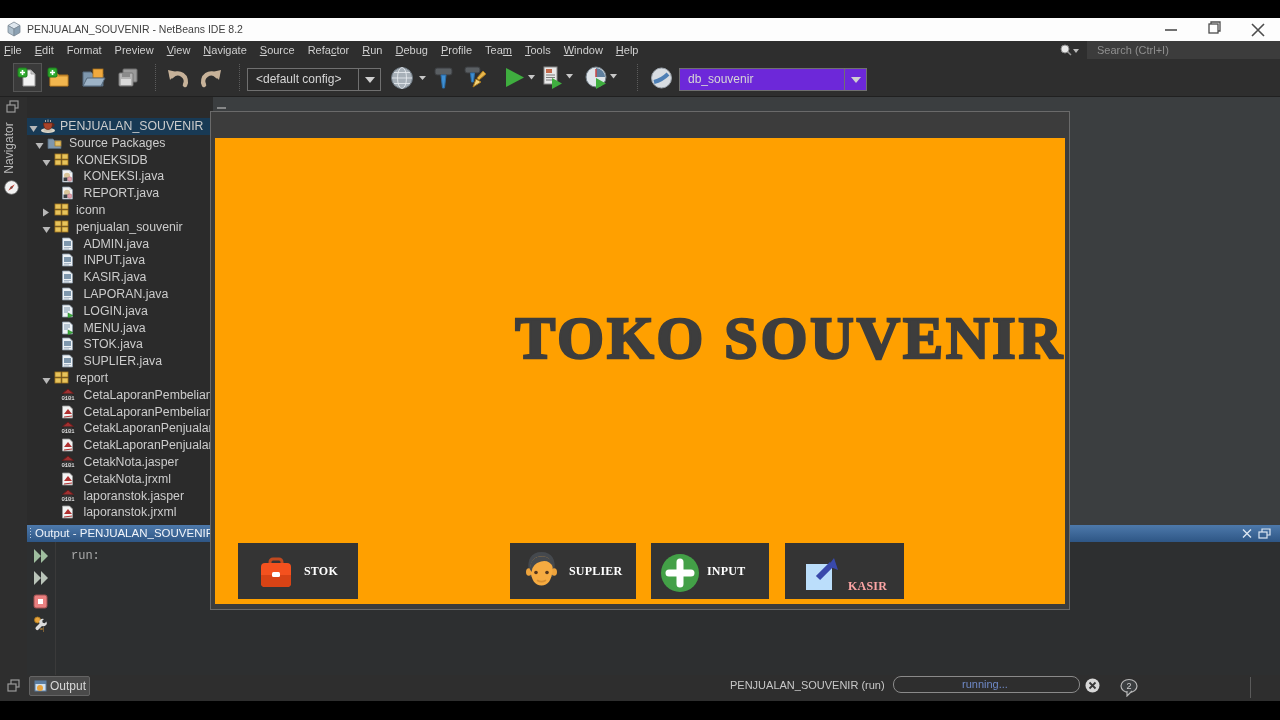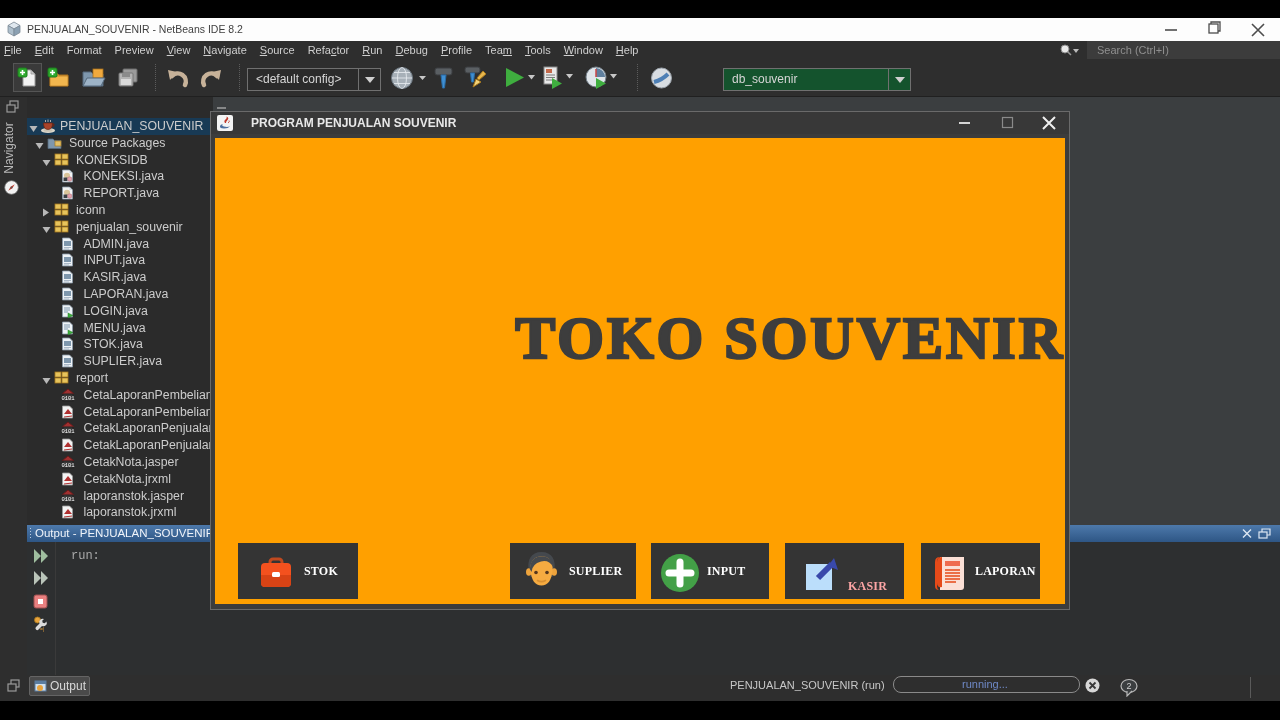--- a/index.html
+++ b/index.html
@@ -134,21 +134,21 @@
       <polygon points="25,8 32,8 28.5,12.5" fill="#c7c7c7"></polygon>
     </svg>
 
     <div class="abs" style="left:637px;top:5px;width:1px;height:27px;border-left:1px dotted #5c5c5c;"></div>
 
     <svg class="abs" style="left:650px;top:7px" width="23" height="24" viewBox="0 0 23 24">
       <circle cx="11.5" cy="12" r="10" fill="#d8dde2" stroke="#9aa2aa"></circle>
       <path d="M4 16 q8 -2 14 -8" stroke="#4d7fb5" stroke-width="4" fill="none"></path>
     </svg>
 
-    <div class="abs" style="left:679px;top:9px;width:188px;height:23px;background:#14532d;border:1px solid #707070;box-sizing:border-box;color:#d6d6d6;font-size:12px;margin-left:44px;">
+    <div class="abs" style="left:679px;top:9px;width:188px;height:23px;background:#6d28d9;border:1px solid #707070;box-sizing:border-box;color:#d6d6d6;font-size:12px;">
       <div class="abs txt" style="left:8px;top:3px;">db_souvenir</div>
       <div class="abs" style="right:0;top:0;width:22px;height:21px;border-left:1px solid #707070;box-sizing:border-box;">
         <svg width="22" height="21" viewBox="0 0 22 21">
             <polygon points="6,8 16,8 11,14" fill="#d0d0d0"></polygon>
           </svg>
       </div>
     </div>
   </div>
 
   <div class="abs" id="workspace" style="left:0;top:97px;width:1280px;height:604px;background:#2e2e2e;">
@@ -454,35 +454,20 @@
         <ellipse cx="9" cy="8" rx="8" ry="6.5" fill="#3b3e40" stroke="#b8b8b8" stroke-width="1.2"></ellipse>
         <path d="M7 13 l0 5 l5 -5" fill="#3b3e40" stroke="#b8b8b8" stroke-width="1.2"></path>
         <text x="9" y="11" text-anchor="middle" font-size="9" fill="#cfcfcf" font-family="Liberation Sans">2</text>
       </svg>
       <div class="abs" style="left:1250px;top:2px;width:1px;height:21px;background:#5a5a5a;"></div>
     </div>
   </div>
 
   <div class="abs" id="appwin" style="left:210px;top:111px;width:860px;height:499px;background:#3c3c3c;border:1px solid #6a6a6a;box-sizing:border-box;">
 
-    <div class="abs" style="left:0;top:0;width:858px;height:22px;background:#383838;">
-      <div class="abs" style="left:6px;top:3px;width:16px;height:16px;background:#f4f4f4;border-radius:2px;">
-        <svg width="16" height="16" viewBox="0 0 16 16">
-          <path d="M6 9 q-2 1.5 1 2.5 q4 1 6 -0.5 q-1.5 2.5 -6 2.5 q-4.5 0 -4 -2.5 q0.3 -1.3 3 -2z" fill="#4e6f9e"></path>
-          <path d="M8 8 q-1.5 -2 0.5 -3.5 q2 -1.5 1 -3 q3 1.5 1 3.5 q-1.8 1.8 -1.5 3z" fill="#c0392b"></path>
-          <path d="M11 8 q2 -1 1 -2.5" fill="none" stroke="#c0392b" stroke-width="0.8"></path>
-        </svg>
-      </div>
-      <div class="abs txt" style="left:40px;top:4px;font-size:12px;color:#e8e8e8;font-weight:bold;">PROGRAM PENJUALAN SOUVENIR</div>
-      <svg class="abs" style="left:740px;top:0" width="118" height="22" viewBox="0 0 118 22">
-        <line x1="8" y1="11" x2="19" y2="11" stroke="#e8e8e8" stroke-width="1.8"></line>
-        <rect x="51.5" y="5.5" width="10" height="10" fill="none" stroke="#8a8a8a" stroke-width="1.2"></rect>
-        <path d="M92 5 L104 17 M104 5 L92 17" stroke="#efefef" stroke-width="2"></path>
-      </svg>
-    </div>
 
     <div class="abs" style="left:4px;top:26px;width:850px;height:466px;background:#ffa000;">
       <div class="abs txt" id="toko" style="left:0;top:170px;width:850px;text-align:right;font-family:'Liberation Serif',serif;font-weight:bold;font-size:60px;line-height:60px;color:#3d3d3d;-webkit-text-stroke:2.5px #3d3d3d;letter-spacing:3px;">TOKO SOUVENIR</div>
 
       <div class="abs btn" style="left:23px;top:405px;width:120px;height:56px;background:#343434;">
           <span style="position:absolute;left:20px;top:14px;"><svg width="36" height="34" viewBox="0 0 36 34">
               <rect x="12" y="2" width="12" height="8" rx="3" fill="none" stroke="#c0491f" stroke-width="3"></rect>
               <rect x="3" y="6" width="30" height="24" rx="4" fill="#f4511e"></rect>
               <path d="M3 18 h30 v8 a4 4 0 0 1 -4 4 h-22 a4 4 0 0 1 -4 -4 z" fill="#d84315"></path>
               <rect x="14" y="15" width="8" height="5" rx="1.5" fill="#fff"></rect>
@@ -511,26 +496,16 @@
           <span style="position:absolute;left:56px;top:21px;font-family:'Liberation Serif',serif;font-weight:bold;font-size:12px;color:#fff;letter-spacing:0.2px;">INPUT</span>
         </div>
       <div class="abs btn" style="left:570px;top:405px;width:119px;height:56px;background:#343434;">
           <span style="position:absolute;left:19px;top:13px;"><svg width="36" height="36" viewBox="0 0 36 36">
               <rect x="2" y="8" width="26" height="26" fill="#bbdefb"></rect>
               <path d="M14 22 L28 8" stroke="#3949ab" stroke-width="6"></path>
               <polygon points="30,2 34,14 24,10" fill="#3949ab"></polygon>
             </svg></span>
           <span style="position:absolute;left:63px;top:36px;font-family:'Liberation Serif',serif;font-weight:bold;font-size:12px;color:#fca5a5;letter-spacing:0.2px;">KASIR</span>
         </div>
-      <div class="abs btn" style="left:706px;top:405px;width:119px;height:56px;background:#343434;">
-          <span style="position:absolute;left:11px;top:12px;"><svg width="38" height="36" viewBox="0 0 38 36">
-              <path d="M8 2 h24 v30 q0 3 -3 3 h-21z" fill="#fbe0d6"></path>
-              <path d="M8 2 q-5 0 -5 5 v24 q0 4 4 4 q-2 -1 -2 -4 v-24 q0 -4 3 -5z" fill="#e64a19"></path>
-              <path d="M5 7 q0 -5 5 -5 v30 q-5 1 -5 -4 z" fill="#e64a19"></path>
-              <rect x="13" y="6" width="15" height="5" fill="#ef6c4f"></rect>
-              <path d="M13 15 h15 M13 18 h15 M13 21 h15 M13 24 h15 M13 27 h11" stroke="#e64a19" stroke-width="1.6"></path>
-            </svg></span>
-          <span style="position:absolute;left:54px;top:21px;font-family:'Liberation Serif',serif;font-weight:bold;font-size:12px;color:#fff;letter-spacing:0.2px;">LAPORAN</span>
-        </div>
     </div>
   </div>
 
 </div>
 
 </body></html>

